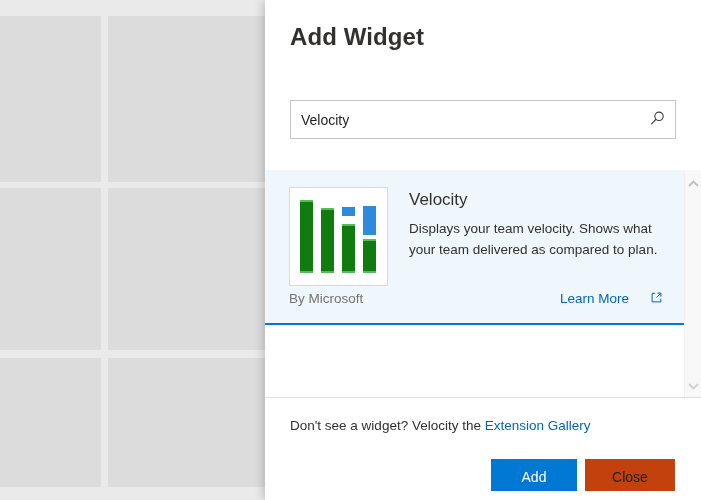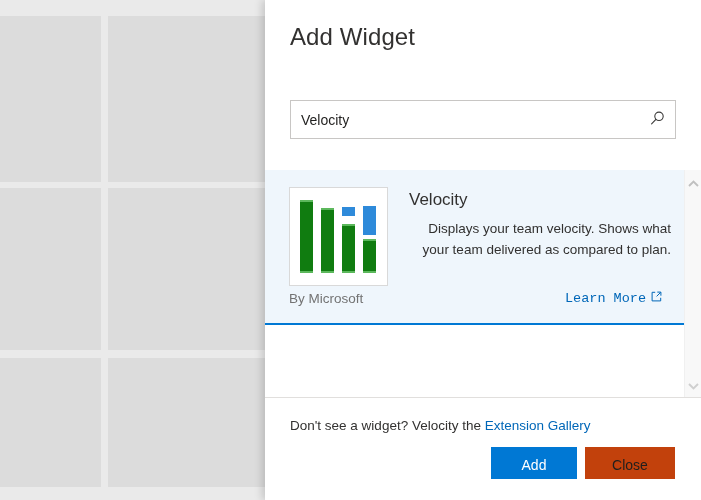--- a/index.html
+++ b/index.html
@@ -39,21 +39,21 @@
     left: 265px; top: 0;
     width: 436px; height: 500px;
     background: #ffffff;
     box-shadow: -3px 0 8px rgba(0,0,0,0.16);
   }
 
   .panel-title {
     position: absolute;
     left: 25px; top: 20px;
     font-size: 24px;
-    font-weight: 400;
+    font-weight: 700;
     color: #323130;
     letter-spacing: 0.1px;
     line-height: 34px;
   }
 
   
   .search-wrap {
     position: absolute;
     left: 25px; top: 100px;
     width: 386px; height: 39px;
@@ -141,41 +141,39 @@
     color: #323130;
     line-height: 24px;
   }
   .card-desc {
     position: absolute;
     left: 144px; top: 48px;
     width: 262px;
     font-size: 13.5px;
     color: #323130;
     line-height: 21px;
-    text-align: right;
   }
   .card-publisher {
     position: absolute;
     left: 24px; bottom: 15px;
     font-size: 13.5px;
     color: #737373;
     line-height: 18px;
   }
   .card-learn {
     position: absolute;
     right: 22px; bottom: 15px;
     font-size: 13.5px;
     color: #0067b8;
     line-height: 18px;
     text-decoration: none;
     cursor: pointer;
     display: flex;
     align-items: flex-end;
-    gap: 5px;
-    font-family: Liberation Mono, monospace;
+    gap: 22px;
   }
 
   
   .scrollbar {
     position: absolute;
     left: 419px; top: 170px;
     width: 17px; height: 227px;
     background: #f8f8f8;
     border-left: 1px solid #f0f0f0;
     box-sizing: border-box;
@@ -222,20 +220,21 @@
   }
 
   .btn {
     position: absolute;
     height: 32px;
     border: 0;
     font-family: "Liberation Sans", sans-serif;
     font-size: 14px;
     cursor: pointer;
     padding: 10px;
+    margin-top: 12px;
   }
   .btn-primary {
     left: 226px; top: 447px;
     width: 86px;
     background: #0078d4;
     color: #ffffff;
   }
   .btn-secondary {
     left: 320px; top: 447px;
     width: 90px;

